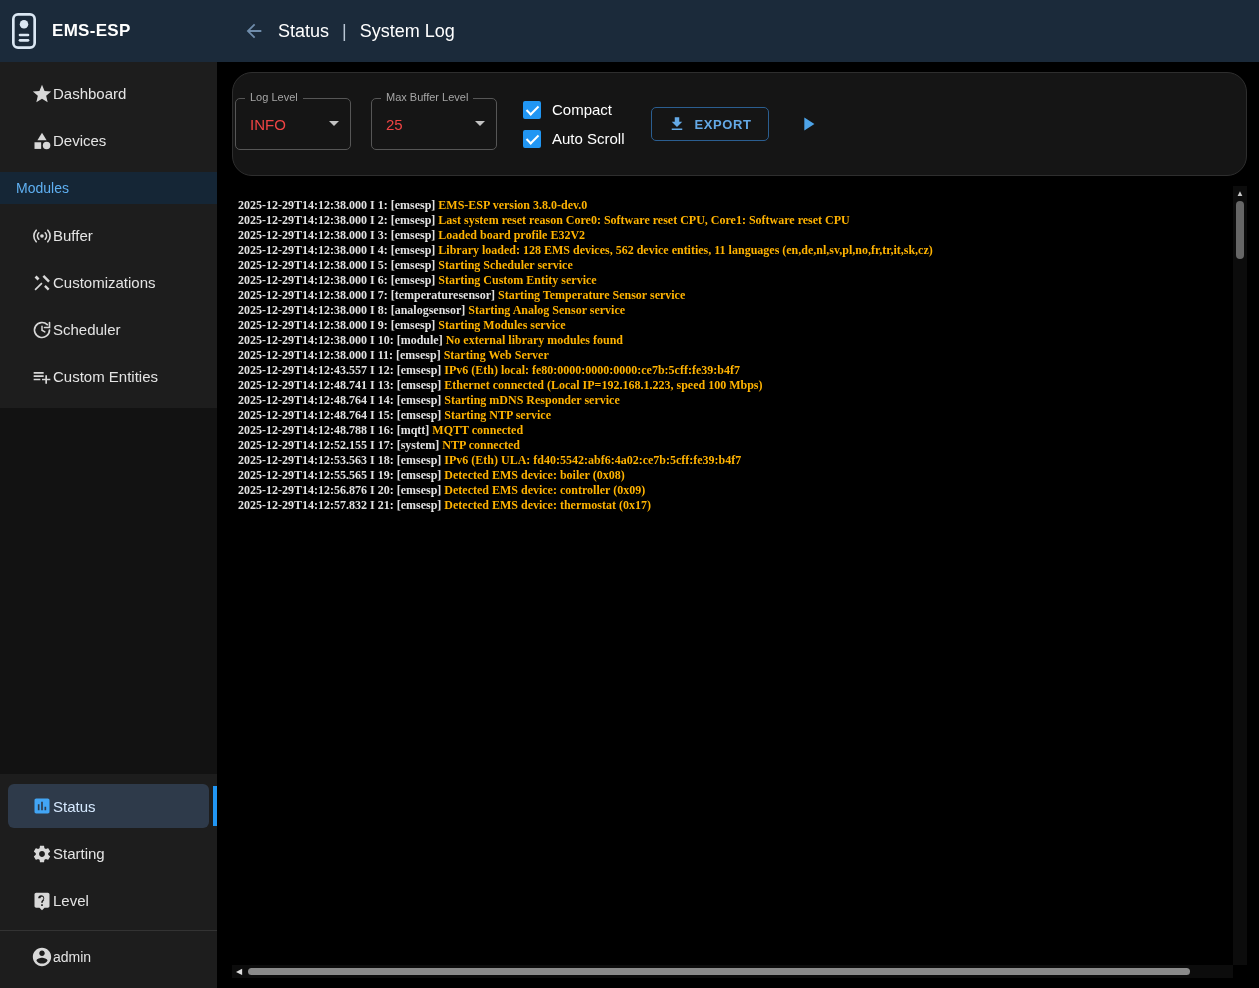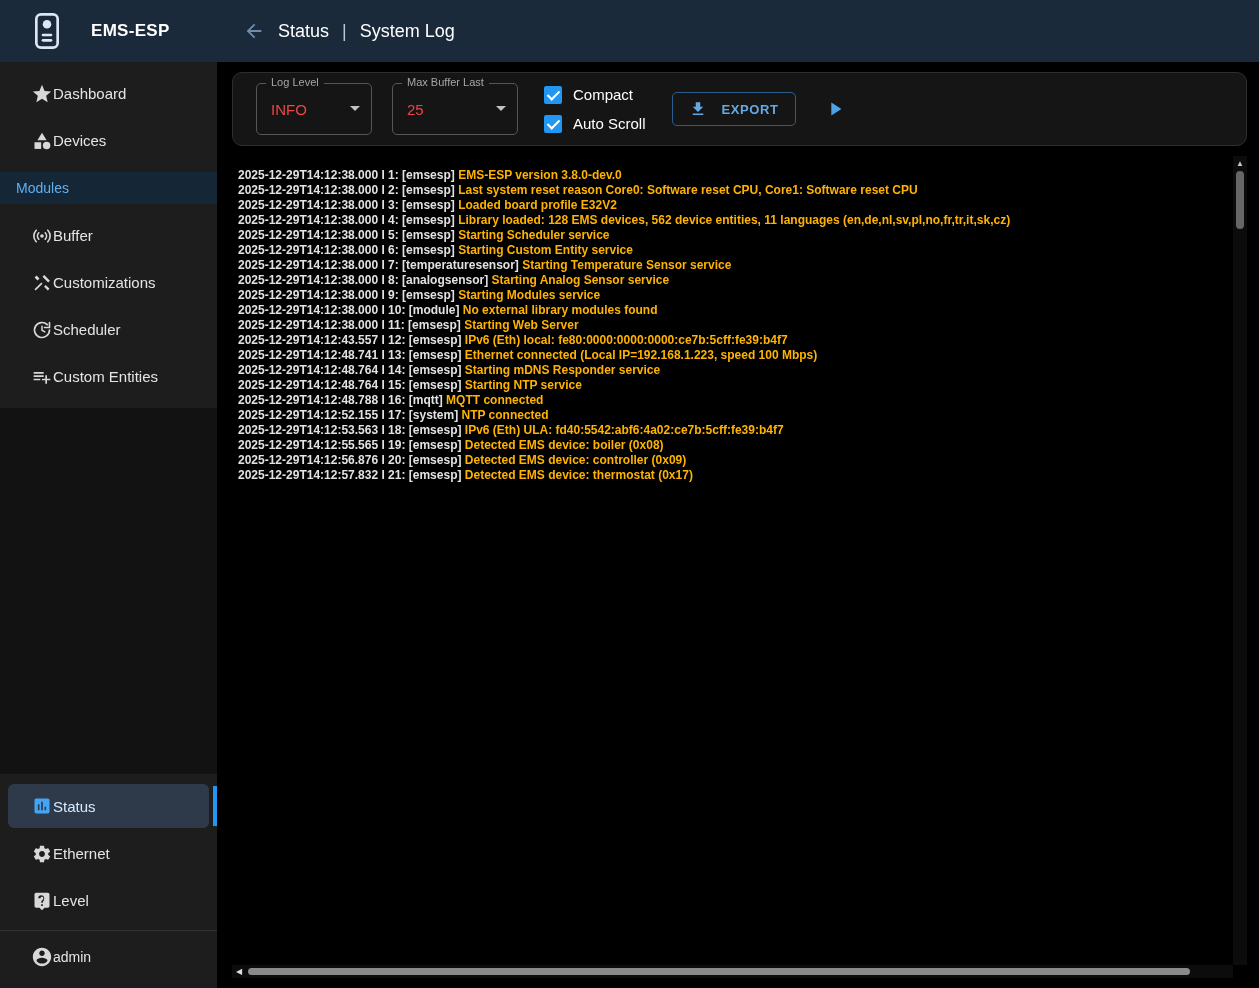--- a/index.html
+++ b/index.html
@@ -3,21 +3,21 @@
 <meta charset="utf-8">
 <style>
   *{margin:0;padding:0;box-sizing:border-box}
   html,body{width:1259px;height:988px;background:#000;overflow:hidden;
     font-family:"Liberation Sans",sans-serif;}
   .app{position:relative;width:1259px;height:988px;background:#000}
 
   
   .topbar{position:absolute;top:0;left:0;right:0;height:62px;
     background:var(--header-bg,#1b2a3a);display:flex;align-items:center;z-index:5}
-  .brand{width:217px;flex:none;display:flex;align-items:center;gap:28px;padding-left:31px}
+  .brand{width:217px;flex:none;display:flex;align-items:center;gap:12px;padding-left:8px}
   .brand-title{color:#fff;font-size:17px;font-weight:700;letter-spacing:.3px}
   .crumbs{display:flex;align-items:center;gap:13px;padding-left:26px;
     color:#fff;font-size:18px;font-weight:500}
   .back{color:#6f8cab;display:flex;cursor:pointer}
   .crumb-section{cursor:pointer}
   .sep{color:#b9c6d4;font-weight:400}
 
   
   .sidebar{position:absolute;top:62px;left:0;bottom:0;width:217px;background:#121212;
     display:flex;flex-direction:column}
@@ -33,45 +33,45 @@
   .nav-item.active{background:#2e3a4a;border-radius:6px;margin:2px 8px;height:44px;
     padding:0 4px 0 23px;color:#d6e9ff}
   .nav-item.active .ic{color:#42a5f5}
   .nav-item.active::after{content:"";position:absolute;right:-8px;top:2px;bottom:2px;
     width:4px;background:var(--accent,#2196f3)}
   .divider{border-top:1px solid #333;margin:6px 0 2px 0}
 
   
   .content{position:absolute;left:217px;top:62px;right:0;bottom:0;background:#000;
     padding:10px 12px 10px 15px;display:flex;flex-direction:column}
-  .toolbar-card{flex:none;height:74px;background:#151515;border:1px solid #2e2e2e;
-    border-radius:10px;display:flex;align-items:center;padding:0 23px}
+  .toolbar-card{flex:none;height:104px;background:#151515;border:1px solid #2e2e2e;
+    border-radius:20px;display:flex;align-items:center;padding:0 2px}
   .select{position:relative;height:52px;border:1px solid #565656;border-radius:5px;
     display:flex;align-items:center;padding:0 10px 0 14px;margin-right:20px;cursor:pointer}
   .select.w1{width:116px}.select.w2{width:126px}
   .select label{position:absolute;top:-8px;left:9px;background:#151515;padding:0 5px;
     font-size:11px;color:#a6a6a6;cursor:pointer}
   .sel-value{color:#ef4444;font-size:15px;flex:1}
   .caret{color:#c2c2c2;display:flex}
   .checks{display:flex;flex-direction:column;gap:11px;margin:0 26px 0 6px}
   .check-row{display:flex;align-items:center;gap:11px;color:#fff;font-size:15px;cursor:pointer}
   .cb{width:18px;height:18px;border:2px solid #9e9e9e;border-radius:2px;position:relative;flex:none}
   .cb.checked{background:var(--accent,#2196f3);border-color:var(--accent,#2196f3)}
   .cb.checked::after{content:"";position:absolute;left:4px;top:0px;width:5px;height:10px;
     border:solid #fff;border-width:0 2px 2px 0;transform:rotate(45deg)}
-  .export{display:flex;align-items:center;gap:15px;height:34px;padding:0 16px;
+  .export{display:flex;align-items:center;gap:9px;height:34px;padding:0 16px;
     background:transparent;border:1px solid #2b5e90;border-radius:5px;color:#64a9e6;
     font-size:13px;font-weight:700;letter-spacing:.6px;cursor:pointer;
     font-family:"Liberation Sans",sans-serif}
   .play{margin-left:28px;color:#4da3e8;display:flex;cursor:pointer}
 
   
   .console{position:relative;flex:1;margin-top:10px;background:#000;overflow:hidden}
   .log-lines{position:absolute;top:12px;left:6px;right:22px;bottom:16px;overflow:hidden;
-    font-family:Liberation Sans, sans-serif;font-size:12px;
+    font-family:Liberation Serif, serif;font-size:12px;
     line-height:15px;white-space:pre;font-weight:700}
   .log-pre{color:var(--log-meta,#e2e2e2)}
   .log-msg{color:var(--log-message,#ffb300)}
   .vscroll{position:absolute;top:0;right:0;width:14px;bottom:13px;background:#0c0c0c}
   .v-arrow{color:#c8c8c8;font-size:8px;text-align:center;height:14px;line-height:15px;cursor:pointer}
   .v-thumb{position:absolute;top:15px;left:3px;width:8px;height:58px;background:#666;border-radius:4px}
   .hscroll{position:absolute;left:0;right:14px;bottom:0;height:13px;background:#0c0c0c;
     display:flex;align-items:center}
   .h-arrow{color:#ddd;font-size:8px;width:14px;text-align:center;cursor:pointer}
   .h-thumb{height:7px;background:#8a8a8a;border-radius:4px;width:942px;margin-left:2px}
@@ -180,21 +180,21 @@
           </svg>
         </span>
         <span>Status</span>
       </div>
       <div class="nav-item">
         <span class="ic">
           <svg width="20" height="20" viewBox="0 0 24 24" fill="currentColor">
             <path d="M19.43 12.98c.04-.32.07-.64.07-.98s-.03-.66-.07-.98l2.11-1.65c.19-.15.24-.42.12-.64l-2-3.46c-.12-.22-.39-.3-.61-.22l-2.49 1c-.52-.4-1.08-.73-1.69-.98l-.38-2.65C14.46 2.18 14.25 2 14 2h-4c-.25 0-.46.18-.49.42l-.38 2.65c-.61.25-1.17.59-1.69.98l-2.49-1c-.23-.09-.49 0-.61.22l-2 3.46c-.13.22-.07.49.12.64l2.11 1.65c-.04.32-.07.65-.07.98s.03.66.07.98l-2.11 1.65c-.19.15-.24.42-.12.64l2 3.46c.12.22.39.3.61.22l2.49-1c.52.4 1.08.73 1.69.98l.38 2.65c.03.24.24.42.49.42h4c.25 0 .46-.18.49-.42l.38-2.65c.61-.25 1.17-.59 1.69-.98l2.49 1c.23.09.49 0 .61-.22l2-3.46c.12-.22.07-.49-.12-.64l-2.11-1.65zM12 15.5c-1.93 0-3.5-1.57-3.5-3.5s1.57-3.5 3.5-3.5 3.5 1.57 3.5 3.5-1.57 3.5-3.5 3.5z"></path>
           </svg>
         </span>
-        <span>Ethernet</span>
+        <span>Starting</span>
       </div>
       <div class="nav-item">
         <span class="ic">
           <svg width="20" height="20" viewBox="0 0 24 24" fill="currentColor">
             <path d="M19 2H5c-1.1 0-2 .9-2 2v14c0 1.1.9 2 2 2h4l3 3 3-3h4c1.1 0 2-.9 2-2V4c0-1.1-.9-2-2-2zm-6 16h-2v-2h2v2zm1.8-7.3l-.9.9c-.7.7-.9 1.3-.9 2.4h-2v-.5c0-.8.3-1.5.9-2.2l1.2-1.2c.4-.3.6-.8.6-1.3 0-1-.8-1.8-1.8-1.8s-1.8.8-1.8 1.8H7.4c0-2 1.6-3.6 3.6-3.6s3.7 1.6 3.7 3.6c0 .8-.3 1.5-.9 1.9z"></path>
           </svg>
         </span>
         <span>Level</span>
       </div>
       <div class="divider"></div>
@@ -215,21 +215,21 @@
       <div class="select w1">
         <label>Log Level</label>
         <span class="sel-value">INFO</span>
         <span class="caret">
           <svg width="12" height="8" viewBox="0 0 12 8" fill="currentColor">
               <path d="M1 1l5 5 5-5z"></path>
             </svg>
         </span>
       </div>
       <div class="select w2">
-        <label>Max Buffer Last</label>
+        <label>Max Buffer Level</label>
         <span class="sel-value">25</span>
         <span class="caret">
           <svg width="12" height="8" viewBox="0 0 12 8" fill="currentColor">
               <path d="M1 1l5 5 5-5z"></path>
             </svg>
         </span>
       </div>
       <div class="checks">
         <label class="check-row">
           <span class="cb checked" id="cb-compact"></span>

